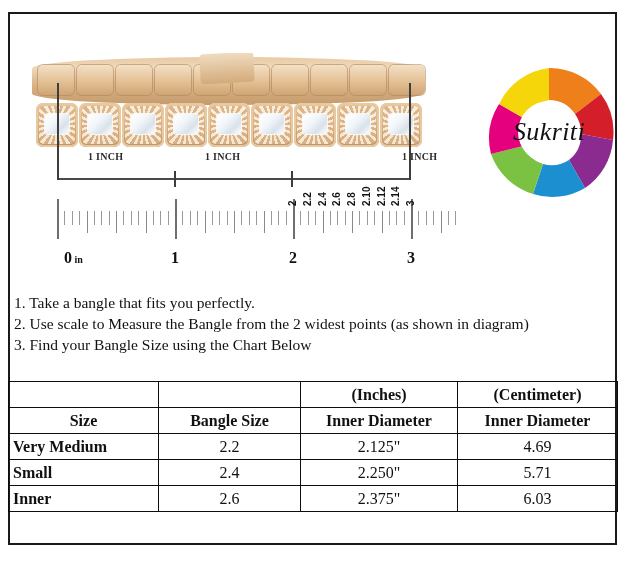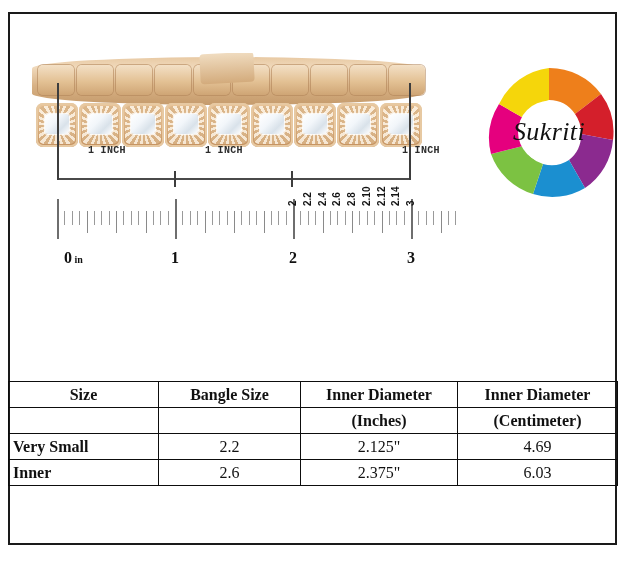--- a/index.html
+++ b/index.html
@@ -157,22 +157,22 @@
     height: 0;
     border-top: 2px solid #4a4a4a;
   }
   .mtick {
     position: absolute;
     width: 0;
     border-left: 2px solid #3d3d3d;
   }
   .inch-label {
     position: absolute;
-    top: 92px;
-    font-family: Liberation Mono, monospace;
+    top: 98px;
+    font-family: Liberation Serif, serif;
     font-weight: bold;
     font-size: 10px;
     color: #2b2b2b;
     letter-spacing: 0.3px;
     white-space: nowrap;
     text-align: center;
   }
 
   
   .ruler {
@@ -468,49 +468,60 @@
           <path d="M58 136 A64 64 0 0 1 16 96 L48 88 A32 32 0 0 0 68 106 Z" fill="#7CC242"></path>
           <path d="M16 96 A64 64 0 0 1 24 46 L52 62 A32 32 0 0 0 48 88 Z" fill="#E5007E"></path>
           <path d="M24 46 A64 64 0 0 1 74 10 L74 42 A32 32 0 0 0 52 62 Z" fill="#F5D60B"></path>
           <circle cx="74" cy="74" r="31" fill="#ffffff"></circle>
         </g>
       </svg>
       <div class="logo-word">Sukriti</div>
     </div>
   </div>
 
+  <div class="instructions">
+    <div>1. Take a bangle that fits you perfectly.</div>
+    <div>2. Use scale to Measure the Bangle from the 2 widest points (as shown in diagram)</div>
+    <div>3. Find your Bangle Size using the Chart Below</div>
+  </div>
 
   <div class="table-wrap">
     <table class="size-table">
       <colgroup>
         <col class="col-a">
           <col class="col-b">
           <col class="col-c">
           <col class="col-d">
       </colgroup>
       <tbody>
         <tr>
+          <td class="hdr-sub"></td>
+          <td class="hdr-sub"></td>
+          <td class="hdr-sub">(Inches)</td>
+          <td class="hdr-sub">(Centimeter)</td>
+        </tr>
+        <tr>
           <td class="hdr">Size</td>
           <td class="hdr">Bangle Size</td>
           <td class="hdr">Inner Diameter</td>
           <td class="hdr">Inner Diameter</td>
         </tr>
-        <tr>
-          <td class="hdr-sub"></td>
-          <td class="hdr-sub"></td>
-          <td class="hdr-sub">(Inches)</td>
-          <td class="hdr-sub">(Centimeter)</td>
-        </tr>
       </tbody>
       <tbody id="table-body">
           <tr>
-            <td class="rowlabel">Very Small</td>
+            <td class="rowlabel">Very Medium</td>
             <td class="num">2.2</td>
             <td class="num">2.125"</td>
             <td class="num">4.69</td>
+          </tr>
+          <tr>
+            <td class="rowlabel">Small</td>
+            <td class="num">2.4</td>
+            <td class="num">2.250"</td>
+            <td class="num">5.71</td>
           </tr>
           <tr>
             <td class="rowlabel">Inner</td>
             <td class="num">2.6</td>
             <td class="num">2.375"</td>
             <td class="num">6.03</td>
           </tr>
         </tbody>
     </table>
   </div>

